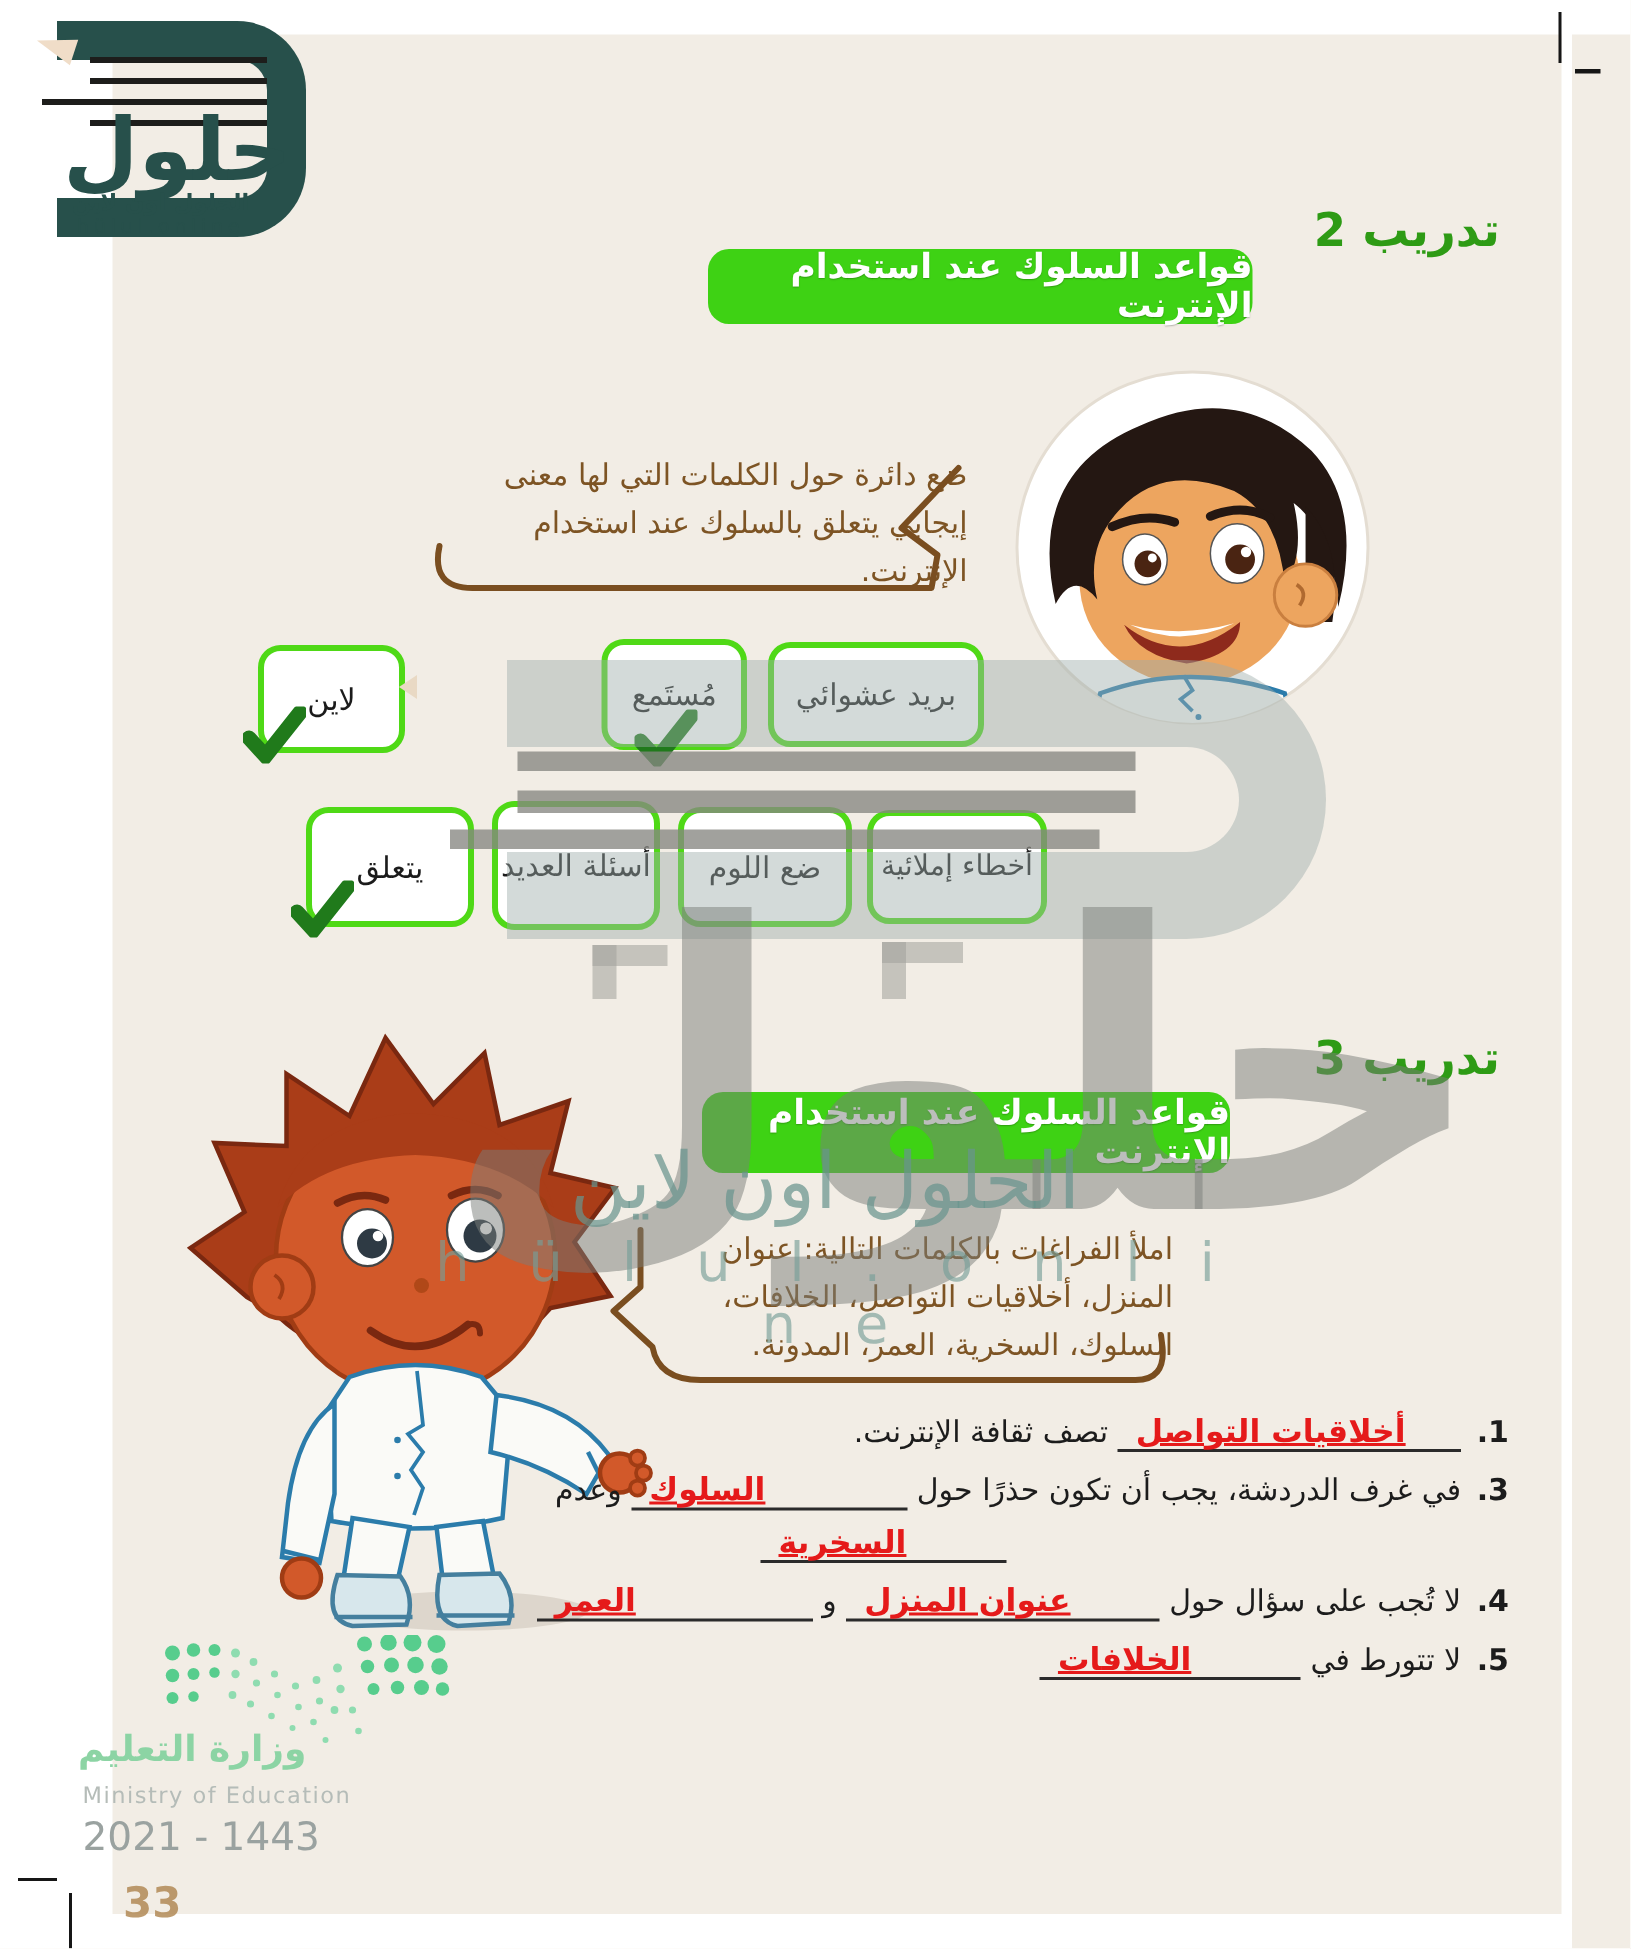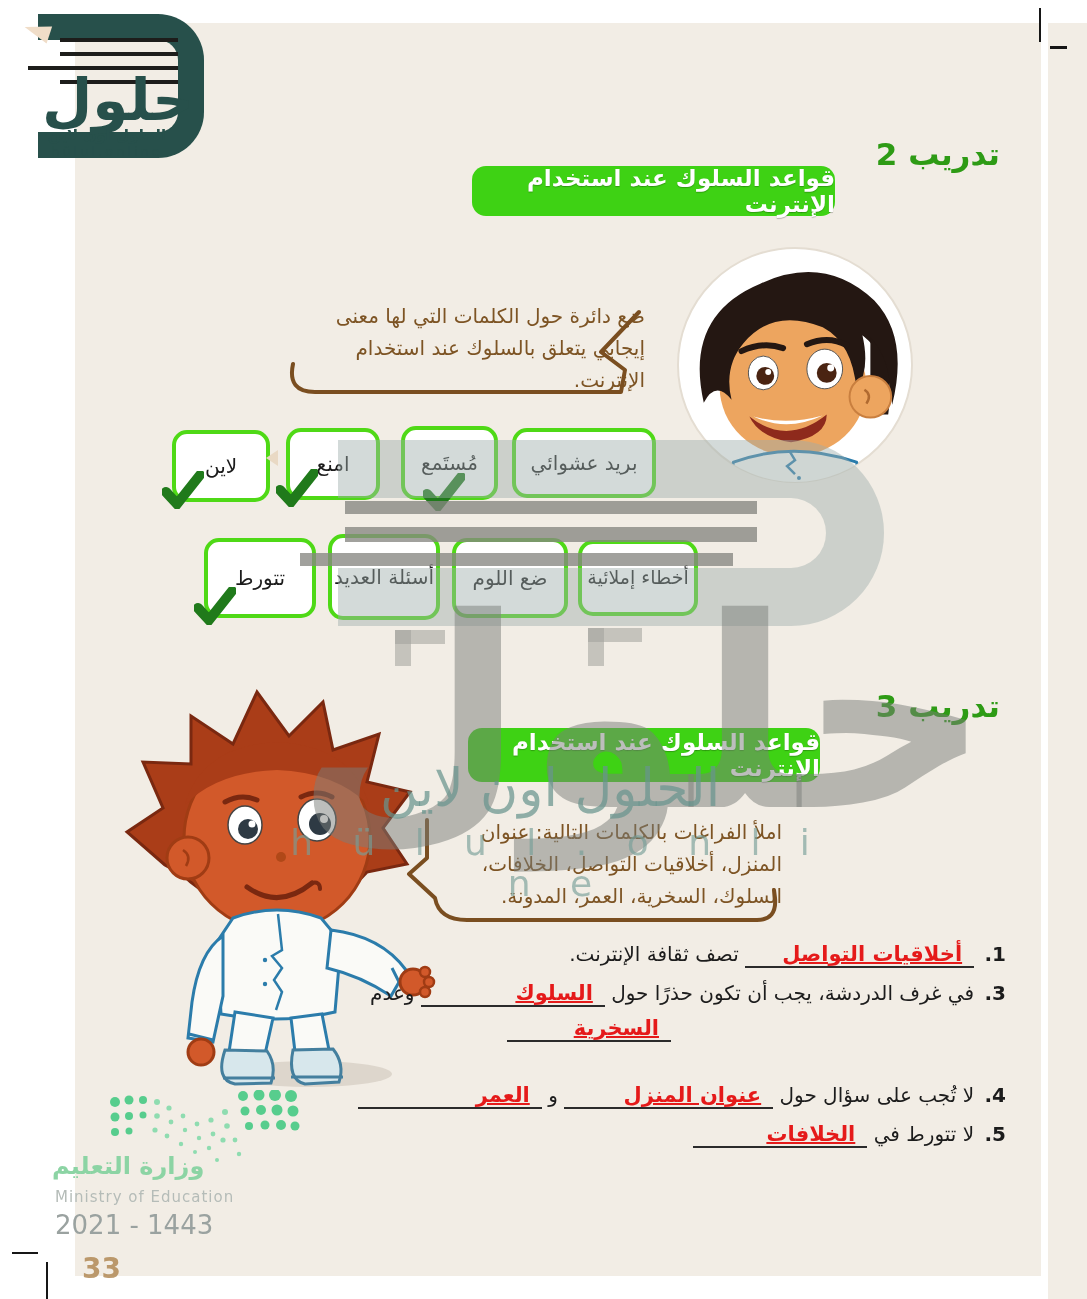--- a/index.html
+++ b/index.html
@@ -19,21 +19,21 @@
   .bubble-stroke{z-index:4;}
   
   .word-box{background:#ffffff;border:4px solid #4fd916;border-radius:15px;
             display:flex;align-items:center;justify-content:center;text-align:center;
             font-size:20px;color:#1b1b1b;direction:rtl;line-height:1.15;z-index:4;}
   .check{position:absolute;left:-14px;bottom:-16px;z-index:7;}
   
   .items{direction:rtl;text-align:right;color:#1c1c1c;font-size:20px;z-index:4;}
   .item{white-space:nowrap;margin-bottom:13px;}
   .item .num{font-weight:bold;margin-left:4px;}
-  .blank{display:inline-block;border-bottom:2px solid #2b2b2b;text-align:right;
+  .blank{display:inline-block;border-bottom:2px solid #2b2b2b;text-align:left;
          padding:0 12px;vertical-align:baseline;}
   .ans{color:#e51a1a;font-weight:bold;font-size:21px;text-decoration:underline;
        text-decoration-color:#e51a1a;text-decoration-thickness:2px;}
   
   .wm{pointer-events:none;}
   .wm-band{border:58px solid rgba(158,173,170,0.45);border-left:none;
            border-radius:0 120px 120px 0;z-index:6;}
   .wm-bar{background:rgba(134,134,130,0.78);z-index:6;}
   .wm-foot-v{background:rgba(160,160,155,0.55);z-index:6;}
   .wm-big{font-size:265px;line-height:300px;color:rgba(122,126,122,0.5);font-weight:bold;
@@ -117,49 +117,41 @@
     <span>بريد عشوائي</span>
   </div>
   <div class="abs word-box" style="left:401px;top:426px;width:89px;height:66px;">
     <span>مُستَمع</span>
     <span class="check" style="left:18px;bottom:-20px;">
       <svg width="42" height="38" viewBox="0 0 42 38">
           <path d="M4 21 L15 33 L38 4" stroke="#207a1b" stroke-width="10" fill="none" stroke-linecap="round"></path>
         </svg>
     </span>
   </div>
-  <div class="abs word-box" style="left:286px;top:428px;width:86px;height:64px;">
-    <span>امنع</span>
-    <span class="check">
-      <svg width="42" height="38" viewBox="0 0 42 38">
-          <path d="M4 21 L15 33 L38 4" stroke="#207a1b" stroke-width="10" fill="none" stroke-linecap="round"></path>
-        </svg>
-    </span>
-  </div>
   <div class="abs word-box" style="left:172px;top:430px;width:90px;height:64px;">
     <span>لاين</span>
     <span class="check">
       <svg width="42" height="38" viewBox="0 0 42 38">
           <path d="M4 21 L15 33 L38 4" stroke="#207a1b" stroke-width="10" fill="none" stroke-linecap="round"></path>
         </svg>
     </span>
   </div>
   <div class="abs tan-arrow" style="left:266px;top:450px;"></div>
 
   <div class="abs word-box" style="left:578px;top:540px;width:112px;height:68px;font-size:19px;">
     <span>أخطاء إملائية</span>
   </div>
   <div class="abs word-box" style="left:452px;top:538px;width:108px;height:72px;">
     <span>ضع اللوم</span>
   </div>
   <div class="abs word-box" style="left:328px;top:534px;width:104px;height:78px;">
     <span>أسئلة العديد</span>
   </div>
   <div class="abs word-box" style="left:204px;top:538px;width:104px;height:72px;">
-    <span>تتورط</span>
+    <span>يتعلق</span>
     <span class="check">
       <svg width="42" height="38" viewBox="0 0 42 38">
           <path d="M4 21 L15 33 L38 4" stroke="#207a1b" stroke-width="10" fill="none" stroke-linecap="round"></path>
         </svg>
     </span>
   </div>
 
   <div class="abs wm wm-band" style="left:338px;top:440px;width:488px;height:70px;"></div>
   <div class="abs wm wm-bar" style="left:345px;top:501px;width:412px;height:13px;"></div>
   <div class="abs wm wm-bar" style="left:345px;top:527px;width:412px;height:15px;"></div>
@@ -235,21 +227,21 @@
       <span>وعدم</span>
     </div>
     <div class="item" style="padding-right:335px;margin-top:-4px;">
       <span class="blank" style="min-width:140px;"><span class="ans">السخرية</span></span>
     </div>
     <div class="item">
       <span class="num">4.</span>
       <span>لا تُجب على سؤال حول</span>
       <span class="blank" style="min-width:185px;"><span class="ans">عنوان المنزل</span></span>
       <span>و</span>
-      <span class="blank" style="min-width:160px;margin-top:28px;"><span class="ans">العمر</span></span>
+      <span class="blank" style="min-width:160px;"><span class="ans">العمر</span></span>
     </div>
     <div class="item">
       <span class="num">5.</span>
       <span>لا تتورط في</span>
       <span class="blank" style="min-width:150px;"><span class="ans">الخلافات</span></span>
     </div>
   </div>
 
   <div class="abs wm wm-big" style="left:235px;top:565px;width:815px;height:330px;overflow:hidden;">حلول</div>
   <div class="abs wm wm-teal" style="left:265px;top:758px;width:570px;">الحلول اون لاين</div>

